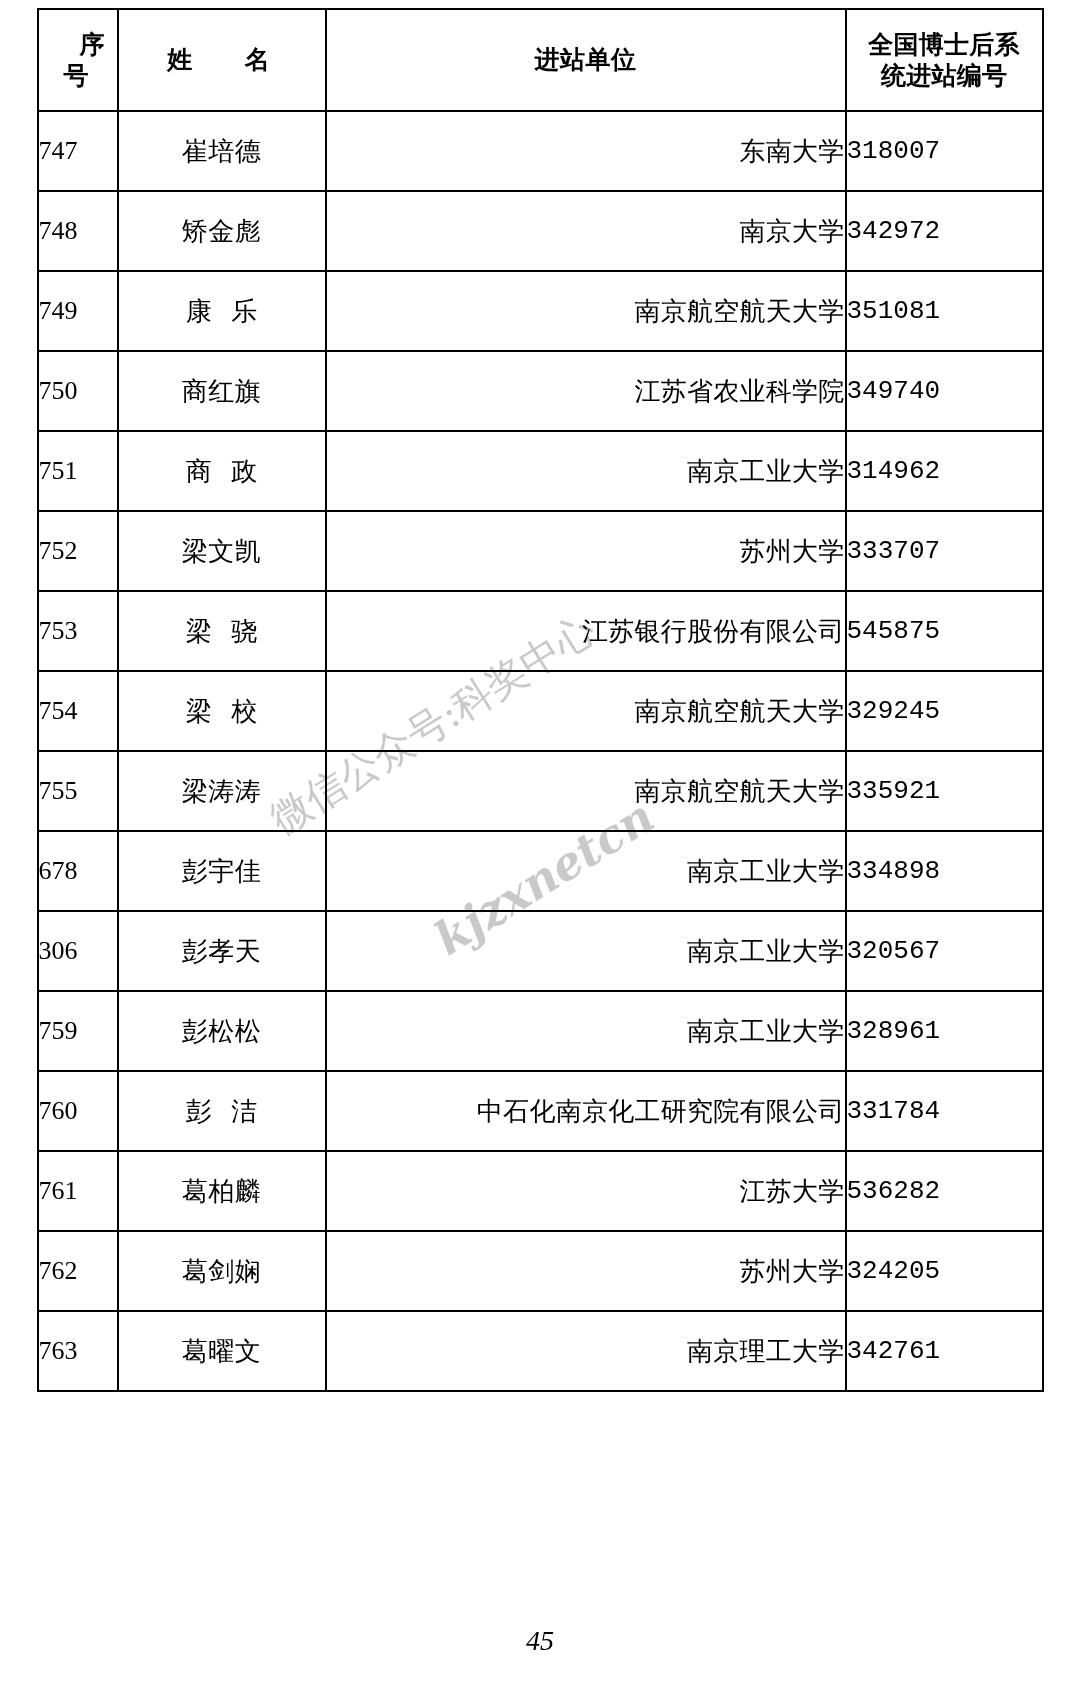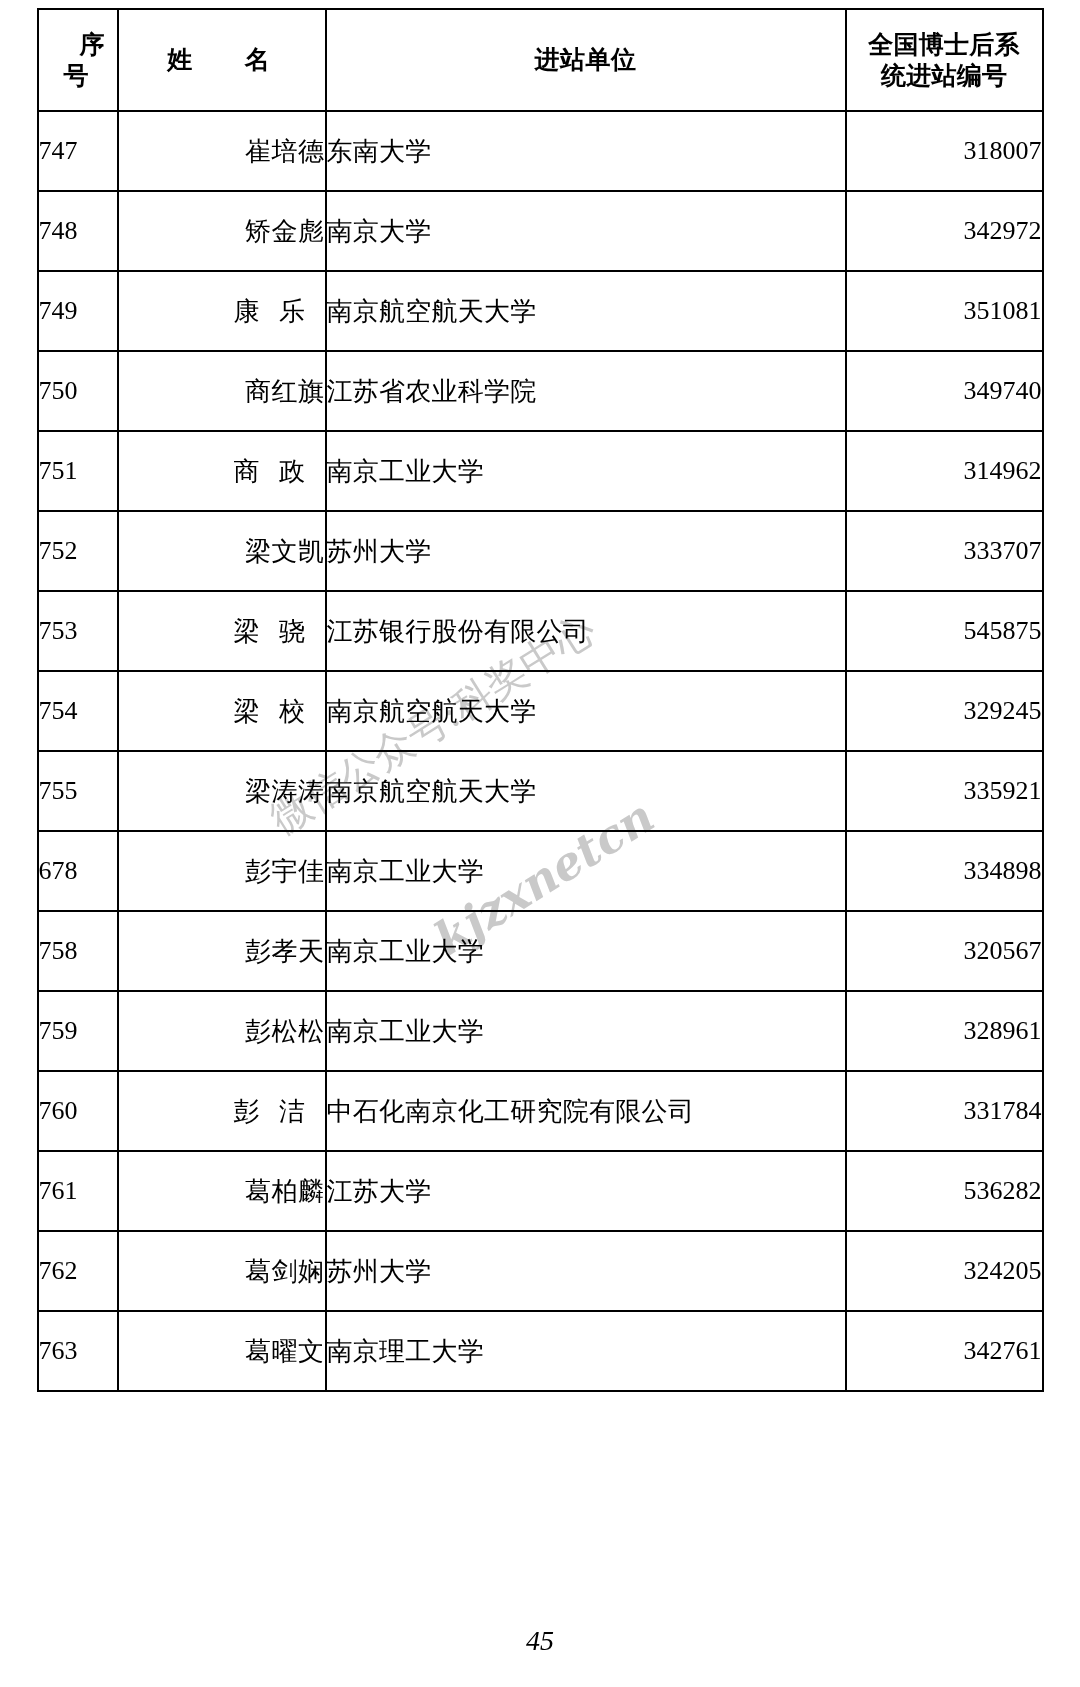--- a/index.html
+++ b/index.html
@@ -68,41 +68,41 @@
     letter-spacing: 0.01em;
   }
   tbody td {
     height: 78px;
     font-size: 26px;
   }
   td.idx {
     font-family: "Liberation Serif", "DejaVu Serif", serif;
   }
   td.nm {
-    text-align: right;
+    text-align: center;
     font-family: "DejaVu Serif", serif;
     border-radius: 20px;
   }
   td.nm .n2 {
     letter-spacing: 0.75em;
     padding-left: 0.75em;
   }
   td.nm .n3 {
     letter-spacing: 0.02em;
   }
   td.unit {
-    text-align: left;
+    text-align: right;
     padding-left: 18px;
     font-family: "DejaVu Serif", serif;
     letter-spacing: 0.01em;
     margin-top: 40px;
   }
   td.code {
-    text-align: right;
-    font-family: Liberation Serif, serif;
+    text-align: left;
+    font-family: Liberation Mono, monospace;
   }
   .page-number {
     position: absolute;
     bottom: 30px;
     left: 0;
     width: 100%;
     text-align: center;
     font-size: 28px;
     font-family: "Liberation Serif", "DejaVu Serif", serif;
     font-style: italic;
@@ -222,21 +222,21 @@
           <td class="unit">南京航空航天大学</td>
           <td class="code">335921</td>
         </tr>
         <tr>
           <td class="idx">678</td>
           <td class="nm"><span class="n3">彭宇佳</span></td>
           <td class="unit">南京工业大学</td>
           <td class="code">334898</td>
         </tr>
         <tr>
-          <td class="idx">758</td>
+          <td class="idx">306</td>
           <td class="nm"><span class="n3">彭孝天</span></td>
           <td class="unit">南京工业大学</td>
           <td class="code">320567</td>
         </tr>
         <tr>
           <td class="idx">759</td>
           <td class="nm"><span class="n3">彭松松</span></td>
           <td class="unit">南京工业大学</td>
           <td class="code">328961</td>
         </tr>

